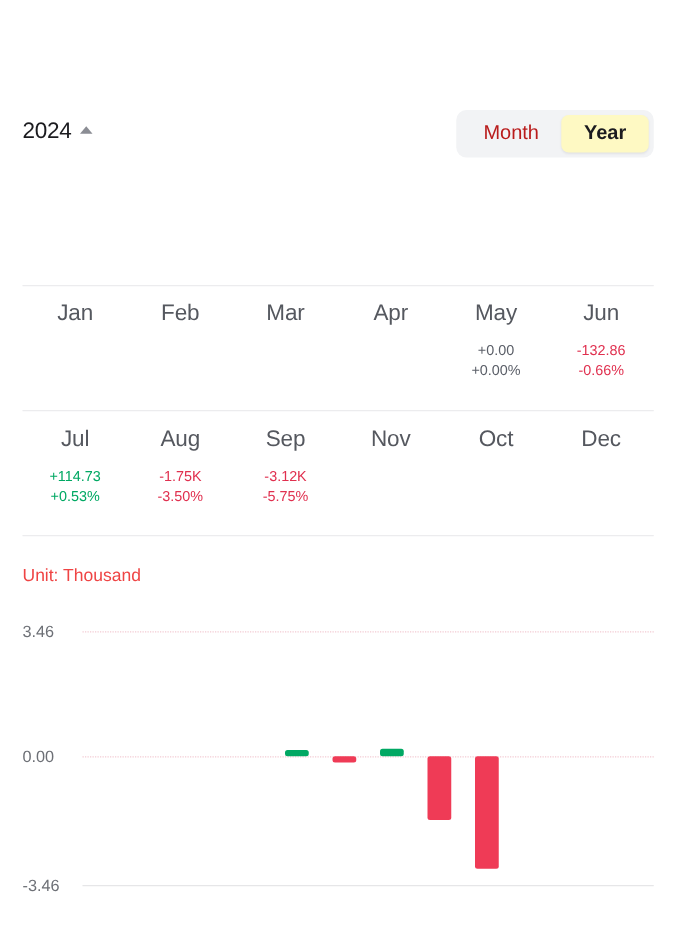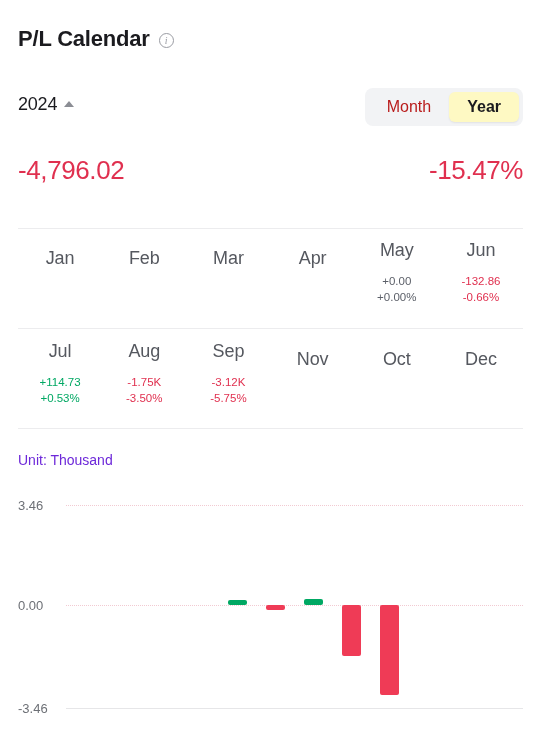--- a/index.html
+++ b/index.html
@@ -85,38 +85,37 @@
   .month-grid {
     position: absolute; left: 18px; width: 505px;
   }
   .month-grid.r1 { top: 240px; }
   .month-grid.r2 { top: 341px; }
   .month-row { display: flex; }
   .month-cell {
     flex: 1 1 0; text-align: center;
     display: flex; flex-direction: column; align-items: center;
     cursor: pointer;
-    justify-content: center;
   }
   .month-name { font-size: 18px; color: #55585f; letter-spacing: -0.1px;}
   .month-pl {
     font-size: 11.5px; margin-top: 13px; line-height: 1.35;
     min-height: 16px;
   }
   .month-ret { font-size: 11.5px; line-height: 1.35; }
   .pos { color: #00a863; }
   .neg { color: #e0304f; }
   .flat { color: #5b5f68; }
   .empty { visibility: hidden; }
 
   
   .chart-area { position: absolute; left: 0; top: 440px; width: 540px; height: 303px; }
   .unit-label {
     position: absolute; left: 18px; top: 12px;
-    font-size: 14px; color: #6d28d9;
+    font-size: 14px; color: #ef4444;
   }
   .y-label {
     position: absolute; left: 18px;
     font-size: 13px; color: #6d7076;
     transform: translateY(-50%);
   }
   .y-top { top: 65px; }
   .y-mid { top: 165px; }
   .y-bot { top: 268px; }
 
@@ -134,41 +133,33 @@
   .plot { position: absolute; left: 0; top: 0; width: 540px; height: 303px; }
   .bar { position: absolute; border-radius: 2px; }
   .bar.up { background: #00a863; }
   .bar.down { background: #ef3b56; }
 </style>
 </head>
 <body>
 
 <div class="page">
 
-  <div class="header">
-    <div class="header-title">P/L Calendar</div>
-    <div class="info-icon">i</div>
-  </div>
 
   <div class="control-row">
     <div class="year-select">
       <span class="year-label">2024</span>
       <span class="caret-up"></span>
     </div>
     <div class="segmented">
       <div class="seg-item">Month</div>
       <div class="seg-item active">Year</div>
     </div>
   </div>
 
   <div class="summary">
-    <div class="summary-row summary-values">
-      <span class="sum-value neg">-4,796.02</span>
-      <span class="sum-value neg">-15.47%</span>
-    </div>
   </div>
 
   <div class="divider d1"></div>
 
   <div class="month-grid r1">
     <div class="month-row">
       <div class="month-cell">
         <span class="month-name">Jan</span>
         <span class="month-pl empty"></span>
         <span class="month-ret empty"></span>

